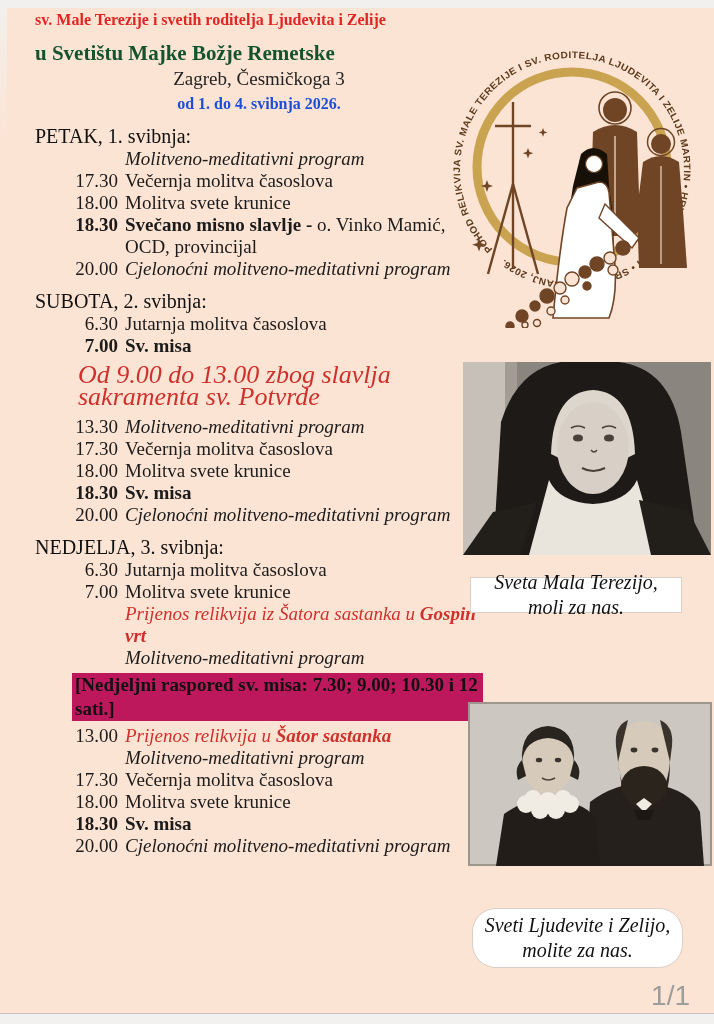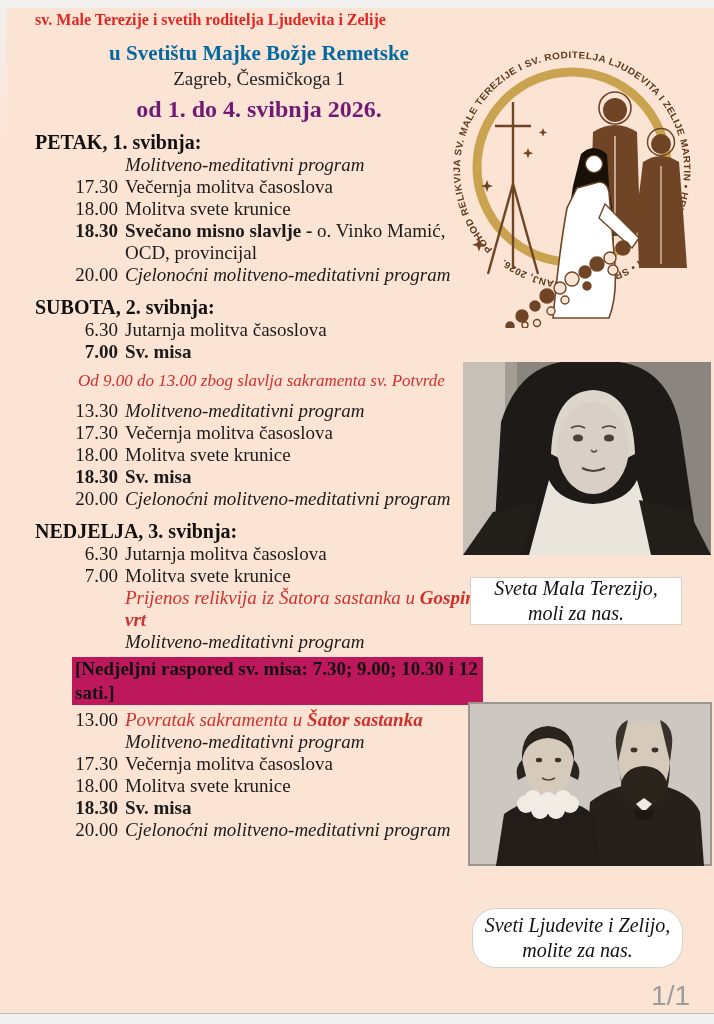--- a/index.html
+++ b/index.html
@@ -21,61 +21,61 @@
   
   .content { position:absolute; left:35px; top:0; width:448px; }
   .page-title {
     margin-top:44px; text-align:center;
     font-size:45px; line-height:50px; font-weight:bold; letter-spacing:1px;
     color:#e31c18;
     text-shadow: 1px 1px 0 #7d1110, 2px 2px 1px rgba(90,10,10,.45);
   }
   .subtitle { margin-top:7px; text-align:left; font-size:16px; line-height:26px;
     font-weight:bold; color:#e02523; }
-  .venue { margin-top:8px; text-align:center; font-size:21px; line-height:25px;
-    font-weight:bold; color:#0369a1; }
+  .venue { margin-top:8px; font-size:21px; line-height:25px;
+    font-weight:bold; color:#14532d; }
   .address { margin-top:2px; text-align:center; font-size:19px; line-height:22px; color:#232323; }
-  .dates { margin-top:8px; text-align:center; font-size:24px; line-height:23px;
-    font-weight:bold; color:#701a75; }
+  .dates { margin-top:2px; text-align:center; font-size:16px; line-height:23px;
+    font-weight:bold; color:#1d4ed8; }
 
   .day-section { margin-top:9px; }
-  .day-header { font-size:20px; line-height:24px; font-weight:bold; color:#101010; }
+  .day-header { font-size:20px; line-height:24px; font-weight:normal; color:#101010; }
   .row { display:flex; font-size:19px; line-height:22px; }
   .t { width:83px; text-align:right; margin-right:7px; flex:none; }
   .bold { font-weight:bold; }
   .it { font-style:italic; }
   .red { color:#d0302c; }
-  .note { margin:7px 0 8px 43px; font-size:17px; line-height:22px;
+  .note { margin:7px 0 8px 43px; font-size:26px; line-height:22px;
     font-style:italic; color:#d0302c; width:400px; }
   .highlight-row { margin:4px 0 4px 37px; }
   .highlight { display:inline-block; background:#be185d; font-weight:bold;
     font-size:19px; line-height:24px; padding:0 3px; color:#111; }
 
   
   .logo-wrap { position:absolute; left:425px; top:36px; width:294px; height:292px; }
   .photo1 { position:absolute; left:463px; top:362px; width:248px; height:193px; }
   .photo2 { position:absolute; left:468px; top:702px; width:244px; height:164px; }
   .caption { position:absolute; background:#ffffff; border:1px solid #d8cfc7;
     text-align:center; font-style:italic; font-size:20px; line-height:25px; color:#111;
     display:flex; flex-direction:column; justify-content:center; }
-  .caption1 { left:470px; top:577px; width:212px; height:48px; }
+  .caption1 { left:470px; top:577px; width:212px; height:36px; }
   .caption2 { left:472px; top:908px; width:211px; height:60px;border-radius:24px; }
   .page-indicator { position:absolute; right:24px; top:980px;
     font-family:"Liberation Sans", sans-serif; font-size:28px; color:#9c9c9c; }
 </style>
 </head>
 <body>
 
 <div class="top-edge"></div>
 <div class="left-edge"></div>
 
 <div class="content">
   <div class="subtitle">sv. Male Terezije i svetih roditelja Ljudevita i Zelije</div>
   <div class="venue">u Svetištu Majke Božje Remetske</div>
-  <div class="address">Zagreb, Česmičkoga 1</div>
+  <div class="address">Zagreb, Česmičkoga 3</div>
   <div class="dates">od 1. do 4. svibnja 2026.</div>
 
   <div class="day-section">
     <div class="day-header">PETAK, 1. svibnja:</div>
     <div class="row">
         <span class="t"></span>
         <span class="it">Molitveno-meditativni program</span>
       </div>
     <div class="row">
         <span class="t">17.30</span>
@@ -144,21 +144,21 @@
         <span class="t"></span>
         <span><span class="red it">Prijenos relikvija iz Šatora sastanka u </span><span class="red it bold">Gospin vrt</span></span>
       </div>
     <div class="row">
         <span class="t"></span>
         <span class="it">Molitveno-meditativni program</span>
       </div>
     <div class="highlight-row"><span class="highlight">[Nedjeljni raspored sv. misa: 7.30; 9.00; 10.30 i 12 sati.]</span></div>
     <div class="row">
         <span class="t">13.00</span>
-        <span><span class="red it">Povratak sakramenta u </span><span class="red it bold">Šator sastanka</span></span>
+        <span><span class="red it">Prijenos relikvija u </span><span class="red it bold">Šator sastanka</span></span>
       </div>
     <div class="row">
         <span class="t"></span>
         <span class="it">Molitveno-meditativni program</span>
       </div>
     <div class="row">
         <span class="t">17.30</span>
         <span>Večernja molitva časoslova</span>
       </div>
     <div class="row">

